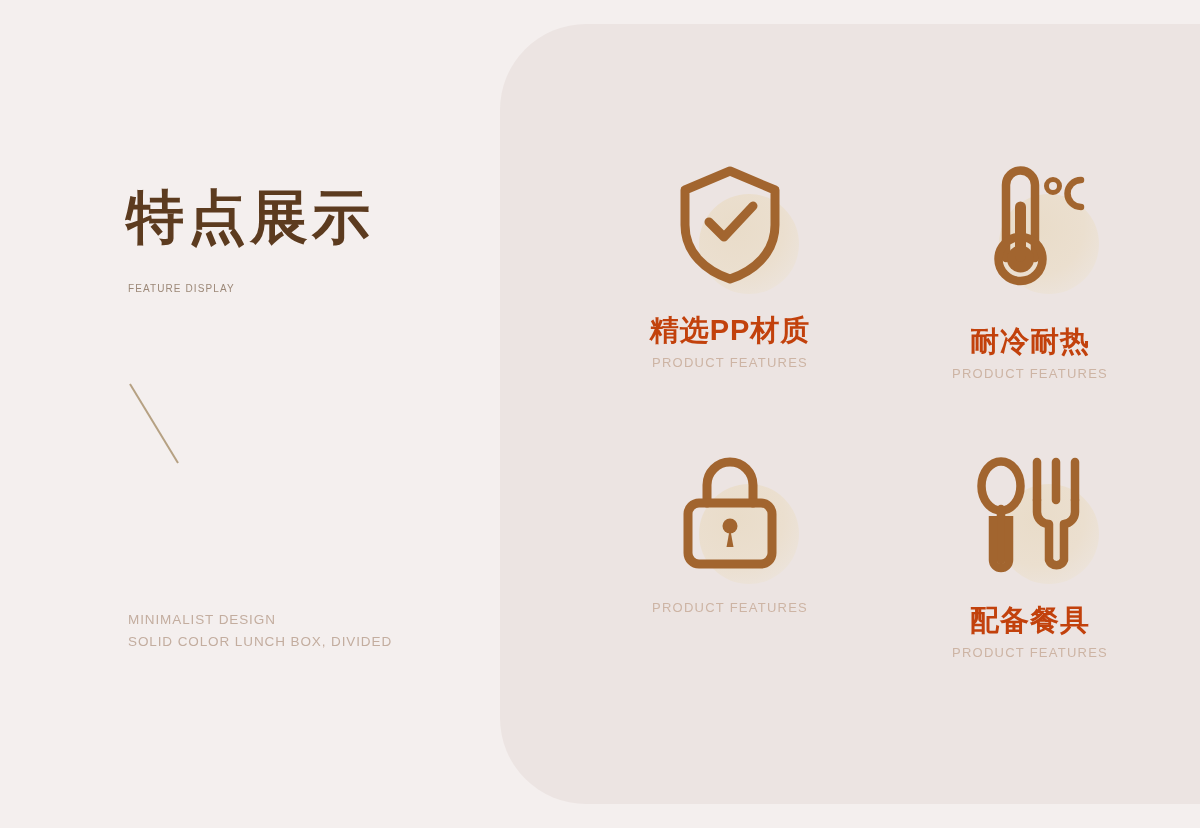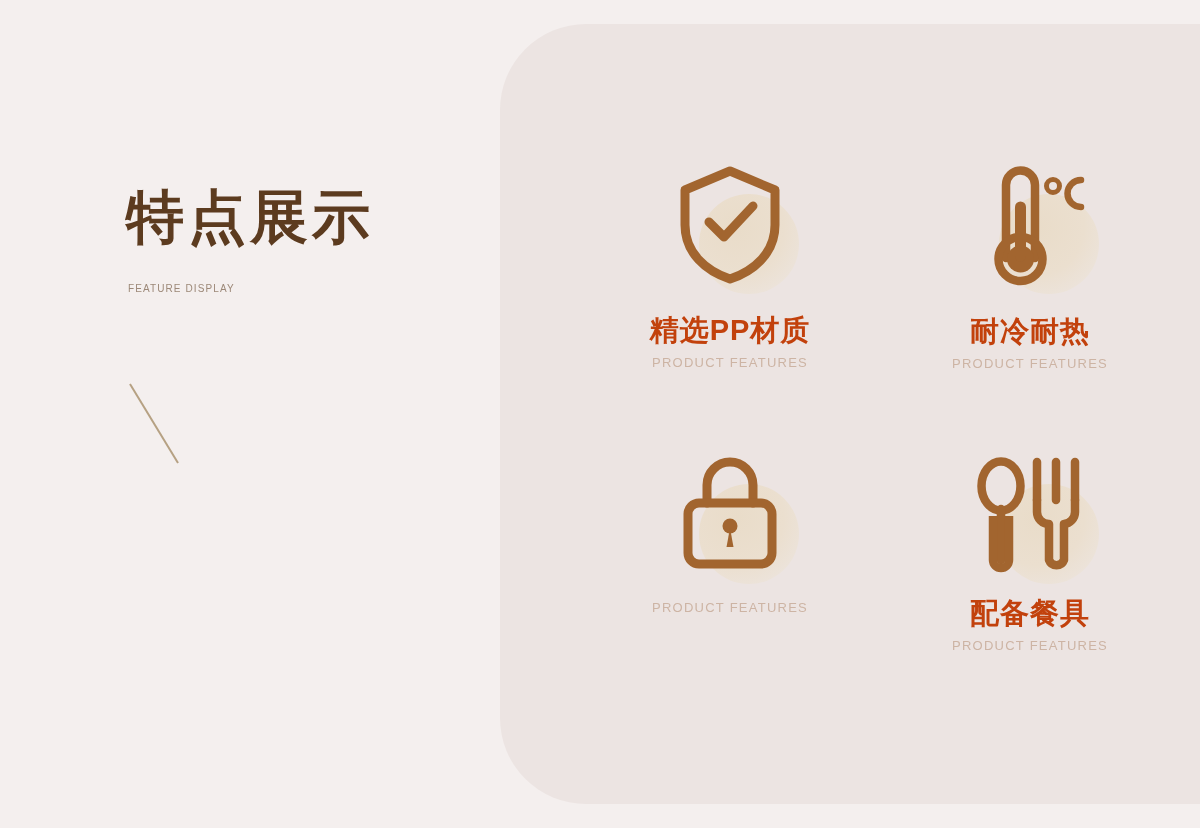--- a/index.html
+++ b/index.html
@@ -145,43 +145,47 @@
     margin-top: 10px;
     font-size: 13px;
     letter-spacing: 1.25px;
     color: #cdb4a4;
     font-weight: 400;
     white-space: nowrap;
   }
 
   
   #feature-card-0 .feature-title { margin-top: 16px; }
-  #feature-card-1 .feature-title { margin-top: 17px; }
+  #feature-card-1 .feature-title { margin-top: 27px; }
   #feature-card-2 .feature-title { margin-top: 16px; }
-  #feature-card-3 .feature-title { margin-top: 9px; }
+  #feature-card-3 .feature-title { margin-top: 16px; }
 </style>
 </head>
 <body>
 
 <div id="stage">
 
   <div id="feature-panel"></div>
 
   <div id="left-column">
 
     <div id="page-title">特点展示</div>
 
     <div id="page-subtitle">FEATURE DISPLAY</div>
 
     <div id="accent-rule">
       <svg width="60" height="86" viewBox="0 0 60 86" xmlns="http://www.w3.org/2000/svg">
         <line x1="2" y1="3" x2="50" y2="82" stroke="#b6a183" stroke-width="2" stroke-linecap="butt"></line>
       </svg>
     </div>
 
+    <div id="tagline">
+      <span class="tagline-line">MINIMALIST DESIGN</span>
+      <span class="tagline-line">SOLID COLOR LUNCH BOX, DIVIDED</span>
+    </div>
 
   </div>
 
   <div id="feature-grid">
 
     <div class="feature-card" id="feature-card-0">
       <div class="feature-icon-wrap">
         <div class="icon-blob"></div>
         <svg class="icon-svg" width="112" height="124" viewBox="0 0 112 124" xmlns="http://www.w3.org/2000/svg">
           <path d="M56 8 L101 27 L101 62 C101 90 80 108 56 116 C32 108 11 90 11 62 L11 27 Z" fill="none" stroke="#a2652f" stroke-width="9" stroke-linejoin="round" stroke-linecap="round"></path>

